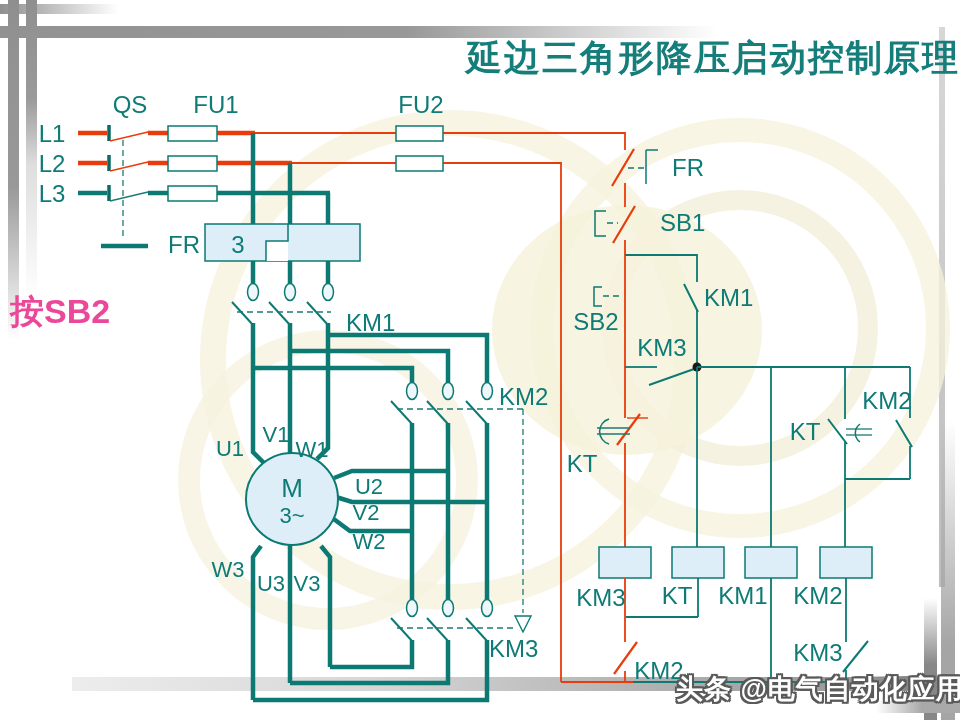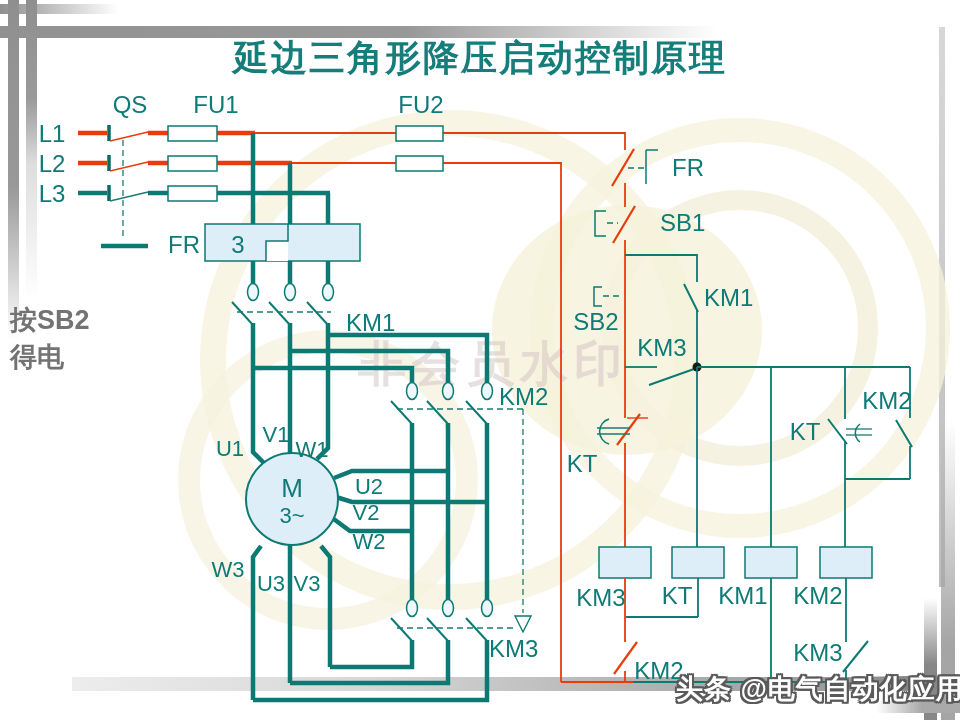--- a/index.html
+++ b/index.html
@@ -19,25 +19,25 @@
   .br-h2{left:876px;top:701px;width:84px;height:12px;background:linear-gradient(to right,rgba(170,170,170,0),#a9a9a9 55%);}
   
   .ring{position:absolute;border-radius:50%;box-sizing:border-box;opacity:.75;}
   .ringA{left:200px;top:110px;width:500px;height:500px;border:26px solid #f5f1dc;}
   .ringB{left:530px;top:118px;width:420px;height:420px;border:24px solid #f5f1dc;}
   .ringC{left:602px;top:190px;width:276px;height:276px;border:20px solid #f3eed7;}
   .ringD{left:178px;top:330px;width:300px;height:300px;border:22px solid #f6f2df;}
   .blob{position:absolute;left:492px;top:205px;width:270px;height:250px;border-radius:50%;background:#f6f2dc;opacity:.85;}
   .wm-center{position:absolute;left:358px;top:332px;z-index:1;font-size:48px;font-weight:bold;
              letter-spacing:6px;color:rgba(214,197,197,.55);white-space:nowrap;}
-  .title{position:absolute;left:0;top:34px;width:100%;text-align:center;z-index:2;
+  .title{position:absolute;left:0;top:34px;width:100%;text-align:right;z-index:2;
          font-family:"Liberation Serif","DejaVu Serif",serif;font-weight:bold;
          font-size:36px;color:#157e7a;letter-spacing:2px;}
-  .note{position:absolute;left:10px;top:302px;z-index:2;font-size:27px;font-weight:bold;
-        color:#737373;line-height:37px;white-space:nowrap;}
+  .note{position:absolute;left:10px;top:293px;z-index:2;font-size:34px;font-weight:bold;
+        color:#ec4899;line-height:37px;white-space:nowrap;}
   .byline{position:absolute;left:676px;top:671px;z-index:6;font-size:27px;font-weight:bold;color:#fff;
           letter-spacing:1px;white-space:nowrap;
           text-shadow:-2px 0 0 #5a5a5a,2px 0 0 #5a5a5a,0 -2px 0 #5a5a5a,0 2px 0 #5a5a5a,
                       -2px -2px 0 #5a5a5a,2px 2px 0 #5a5a5a,-2px 2px 0 #5a5a5a,2px -2px 0 #5a5a5a;}
   svg.circuit{position:absolute;left:0;top:0;z-index:3;}
   svg text{font-family:"Liberation Sans","DejaVu Sans",sans-serif;fill:#0e7b76;}
   .t24{font-size:24px;} .t22{font-size:22px;} .t26{font-size:26px;}
   .wt{stroke:#0c7a72;stroke-width:4.5;fill:none;}
   .rt{stroke:#e83c0c;stroke-width:4.5;fill:none;}
   .rr{stroke:#e83c0c;stroke-width:1.8;fill:none;}
@@ -69,27 +69,25 @@
   <div class="bar br-v2"></div>
   <div class="bar br-h1"></div>
   <div class="bar br-h2"></div>
 
   <div class="ring ringA"></div>
   <div class="ring ringB"></div>
   <div class="ring ringC"></div>
   <div class="ring ringD"></div>
   <div class="blob"></div>
 
-  <div class="wm-center">非会员水印</div>
 
   <div class="title">延边三角形降压启动控制原理</div>
 
   <div class="note">
     <div>按SB2</div>
-    <div>得电</div>
   </div>
 
   <svg class="circuit" width="960" height="720" viewBox="0 0 960 720">
 
     <g>
 
       <g>
         <path class="rt" d="M78 133 H107"></path>
           <path class="rt" d="M78 163 H107"></path>
           <path class="wt" d="M78 193 H107"></path>

